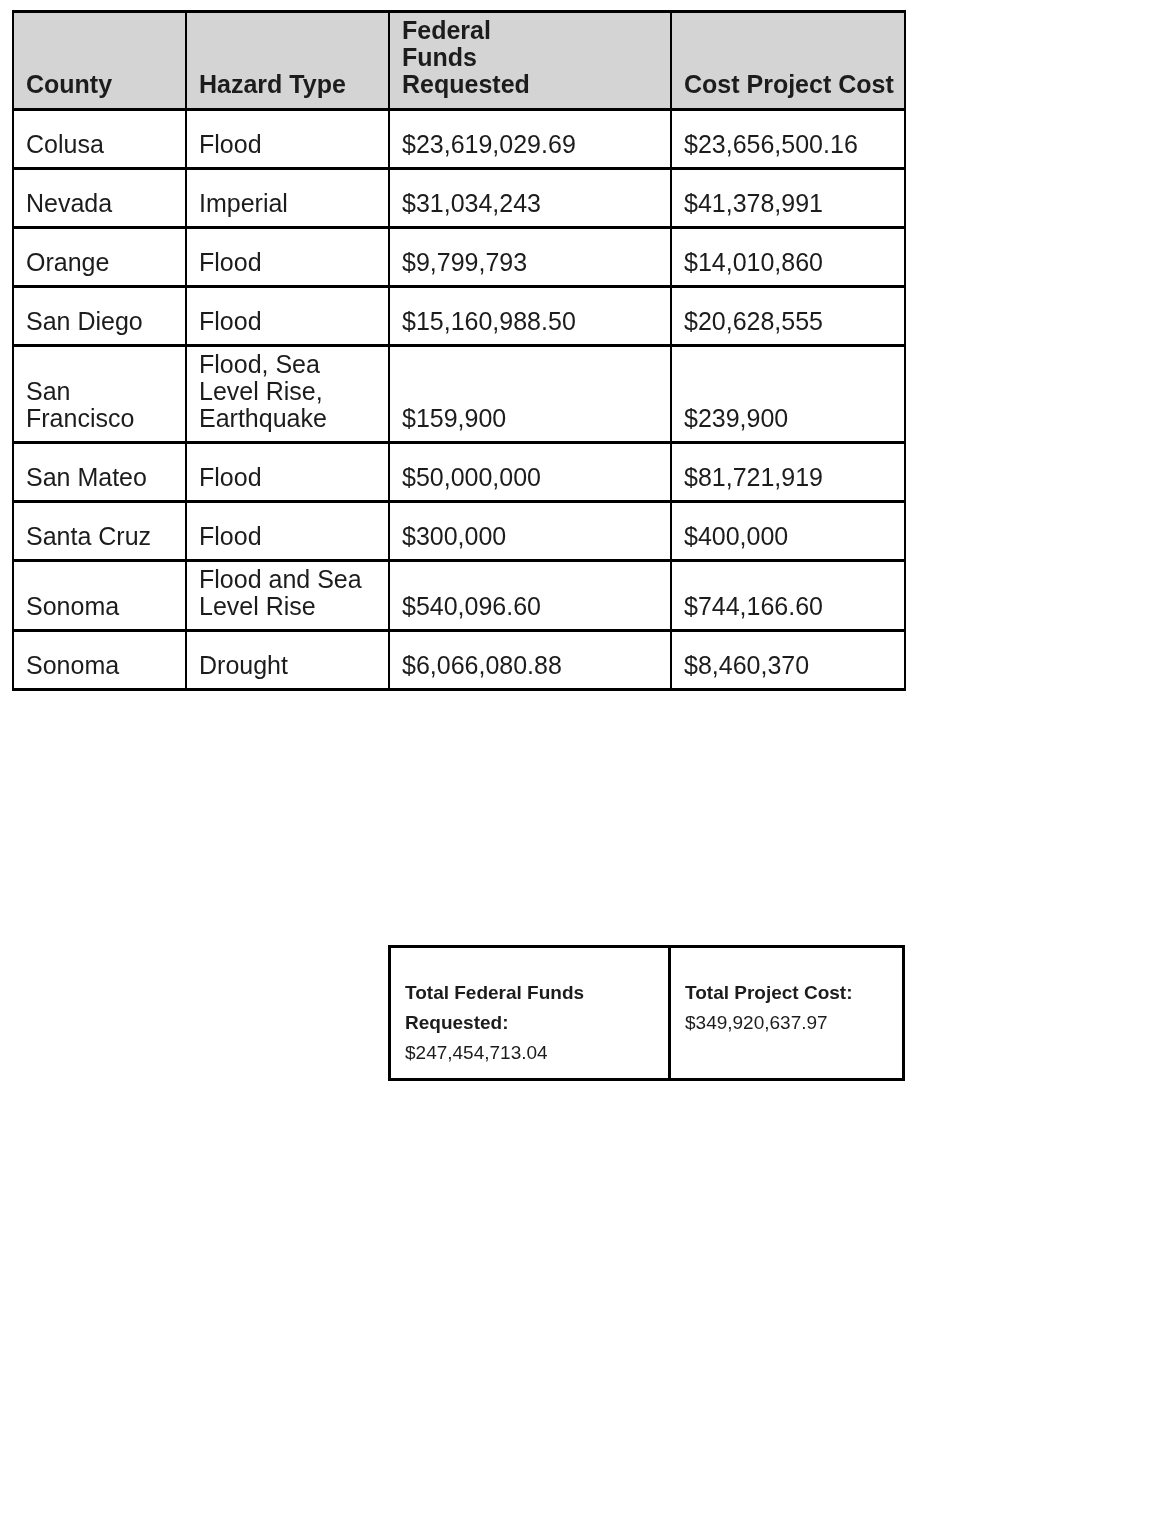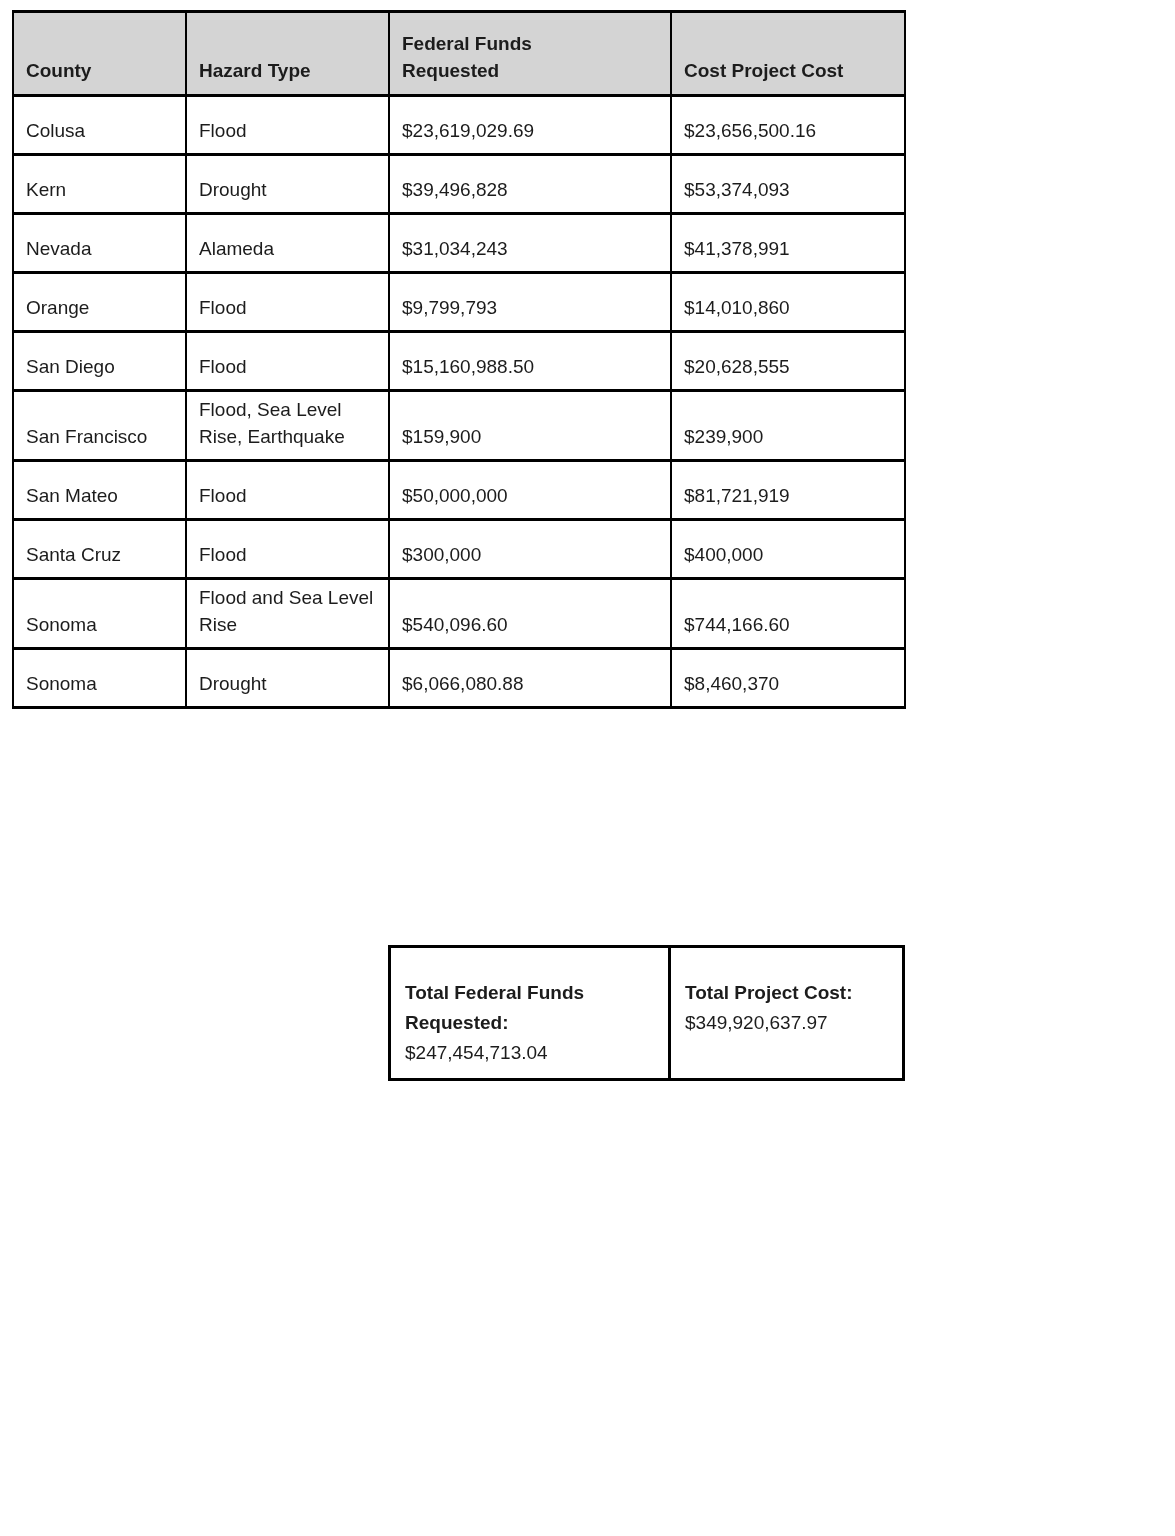--- a/index.html
+++ b/index.html
@@ -26,21 +26,21 @@
     border-collapse: collapse;
     table-layout: fixed;
   }
   table.main-table th,
   table.main-table td {
     border: solid #000000;
     border-width: 3px 2px;
     vertical-align: bottom;
     text-align: left;
     padding: 4px 6px 9px 12px;
-    font-size: 19px;
+    font-size: 25px;
     line-height: 27px;
     overflow: hidden;
   }
   table.main-table thead tr {
     height: 84px;
   }
   table.main-table thead th {
     background: #d4d4d4;
     font-weight: bold;
     padding-bottom: 10px;
@@ -101,28 +101,22 @@
       </tr>
     </thead>
     <tbody>
         <tr>
           <td>Colusa</td>
           <td>Flood</td>
           <td>$23,619,029.69</td>
           <td>$23,656,500.16</td>
         </tr>
         <tr>
-          <td>Kern</td>
-          <td>Drought</td>
-          <td>$39,496,828</td>
-          <td>$53,374,093</td>
-        </tr>
-        <tr>
           <td>Nevada</td>
-          <td>Alameda</td>
+          <td>Imperial</td>
           <td>$31,034,243</td>
           <td>$41,378,991</td>
         </tr>
         <tr>
           <td>Orange</td>
           <td>Flood</td>
           <td>$9,799,793</td>
           <td>$14,010,860</td>
         </tr>
         <tr>

